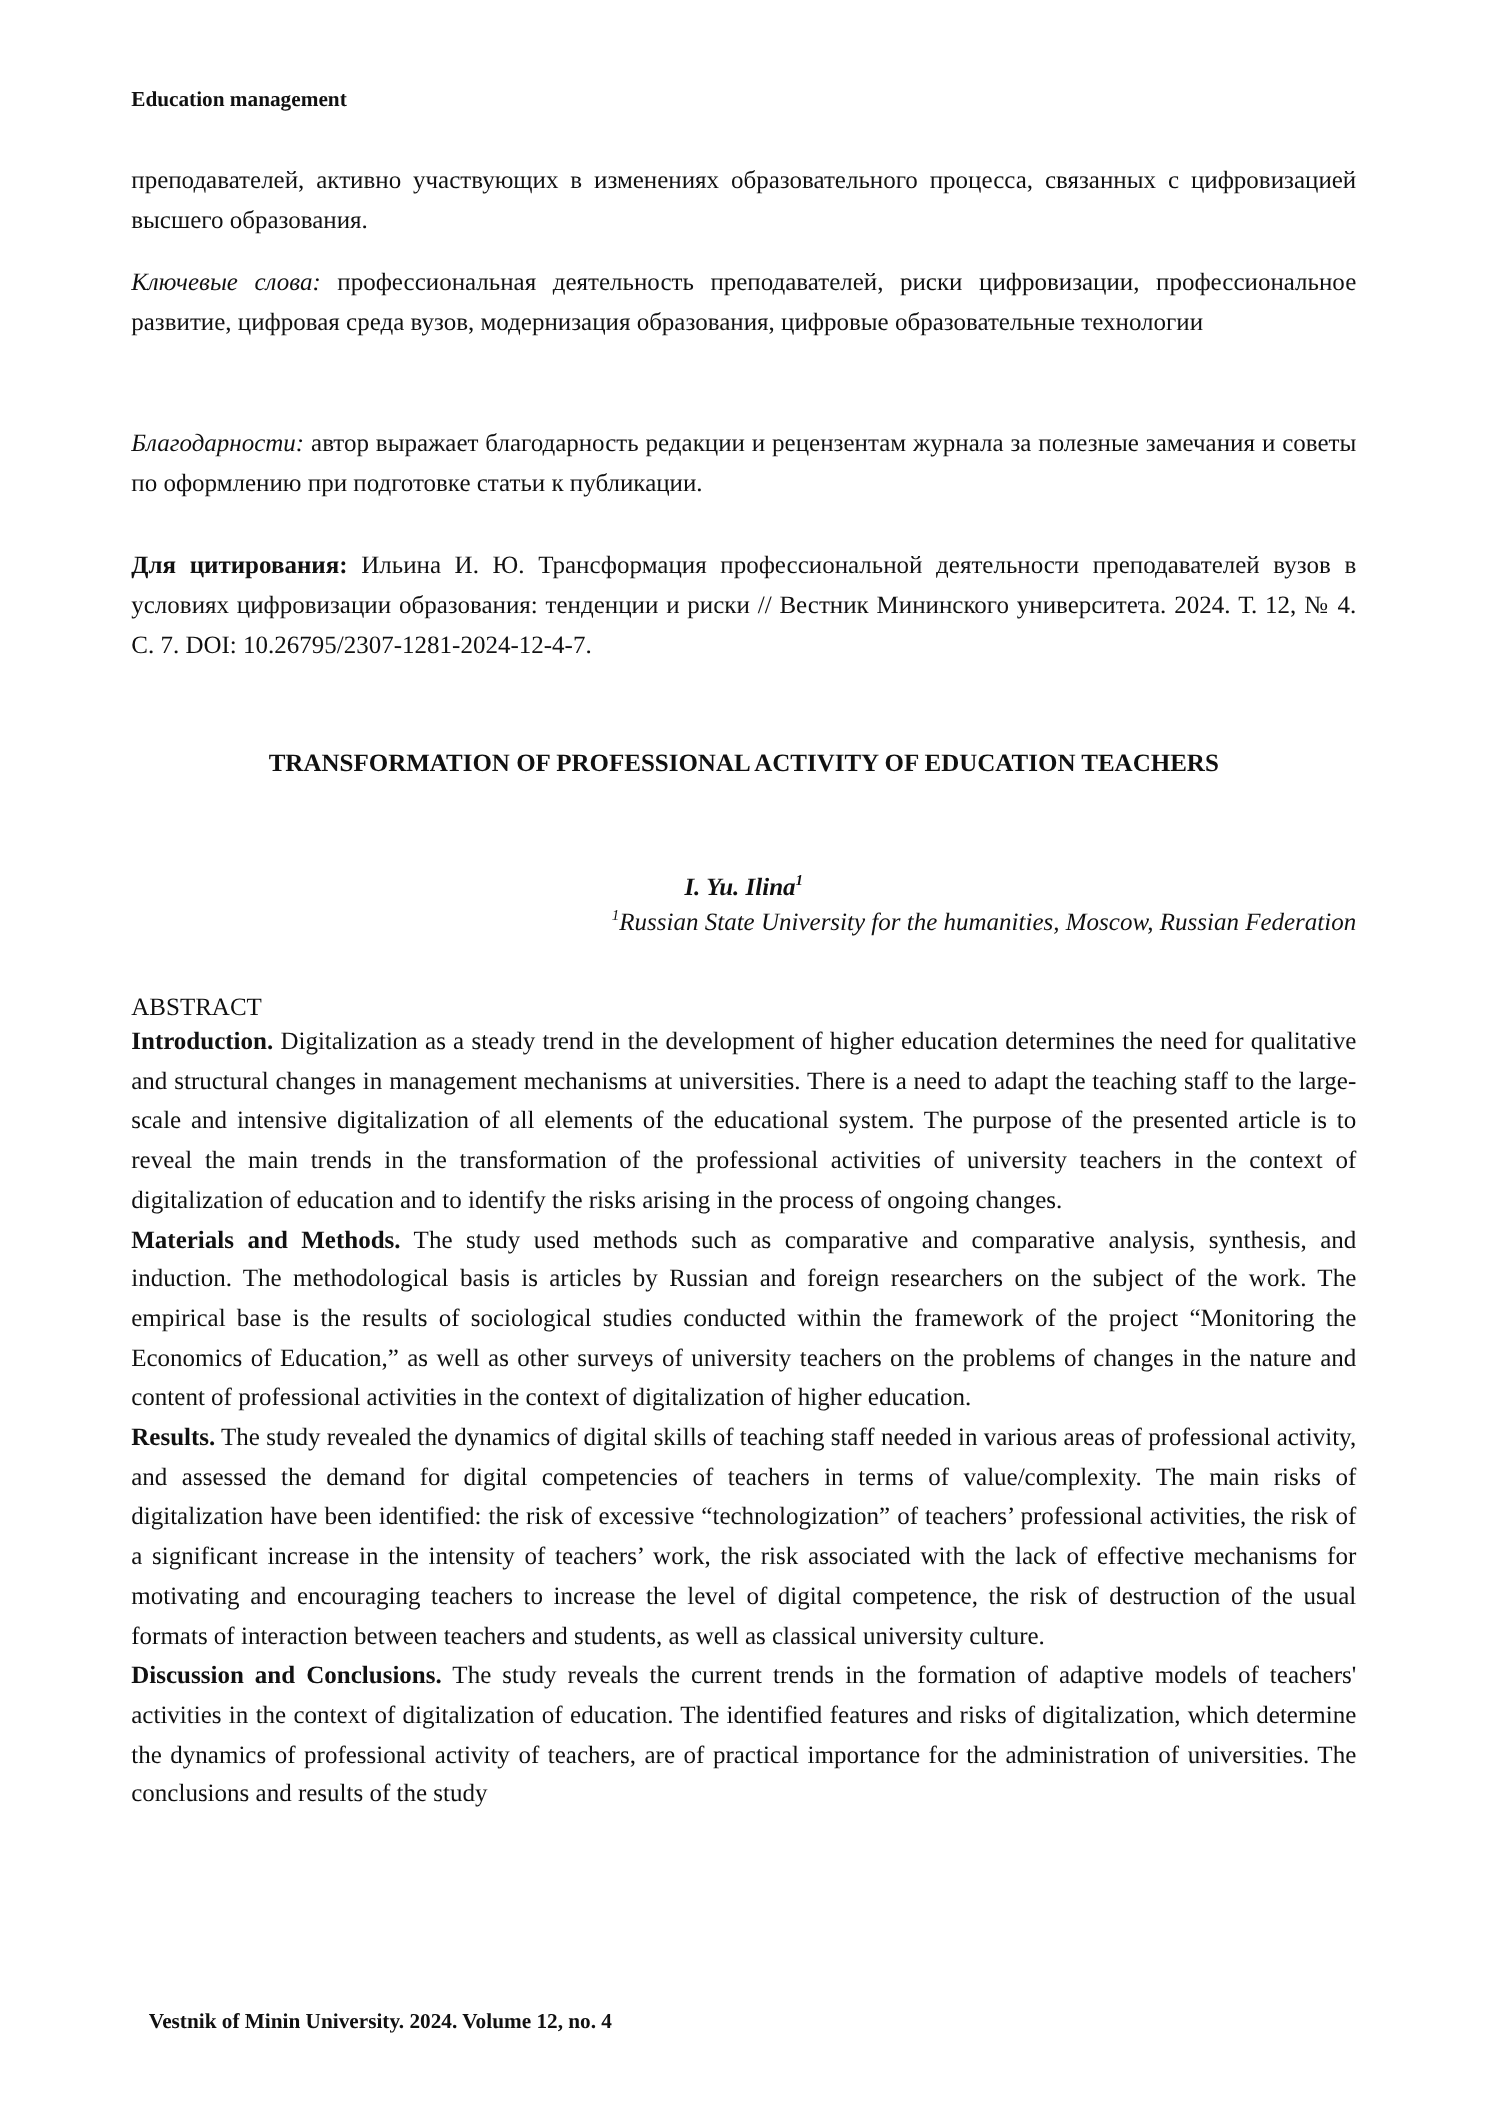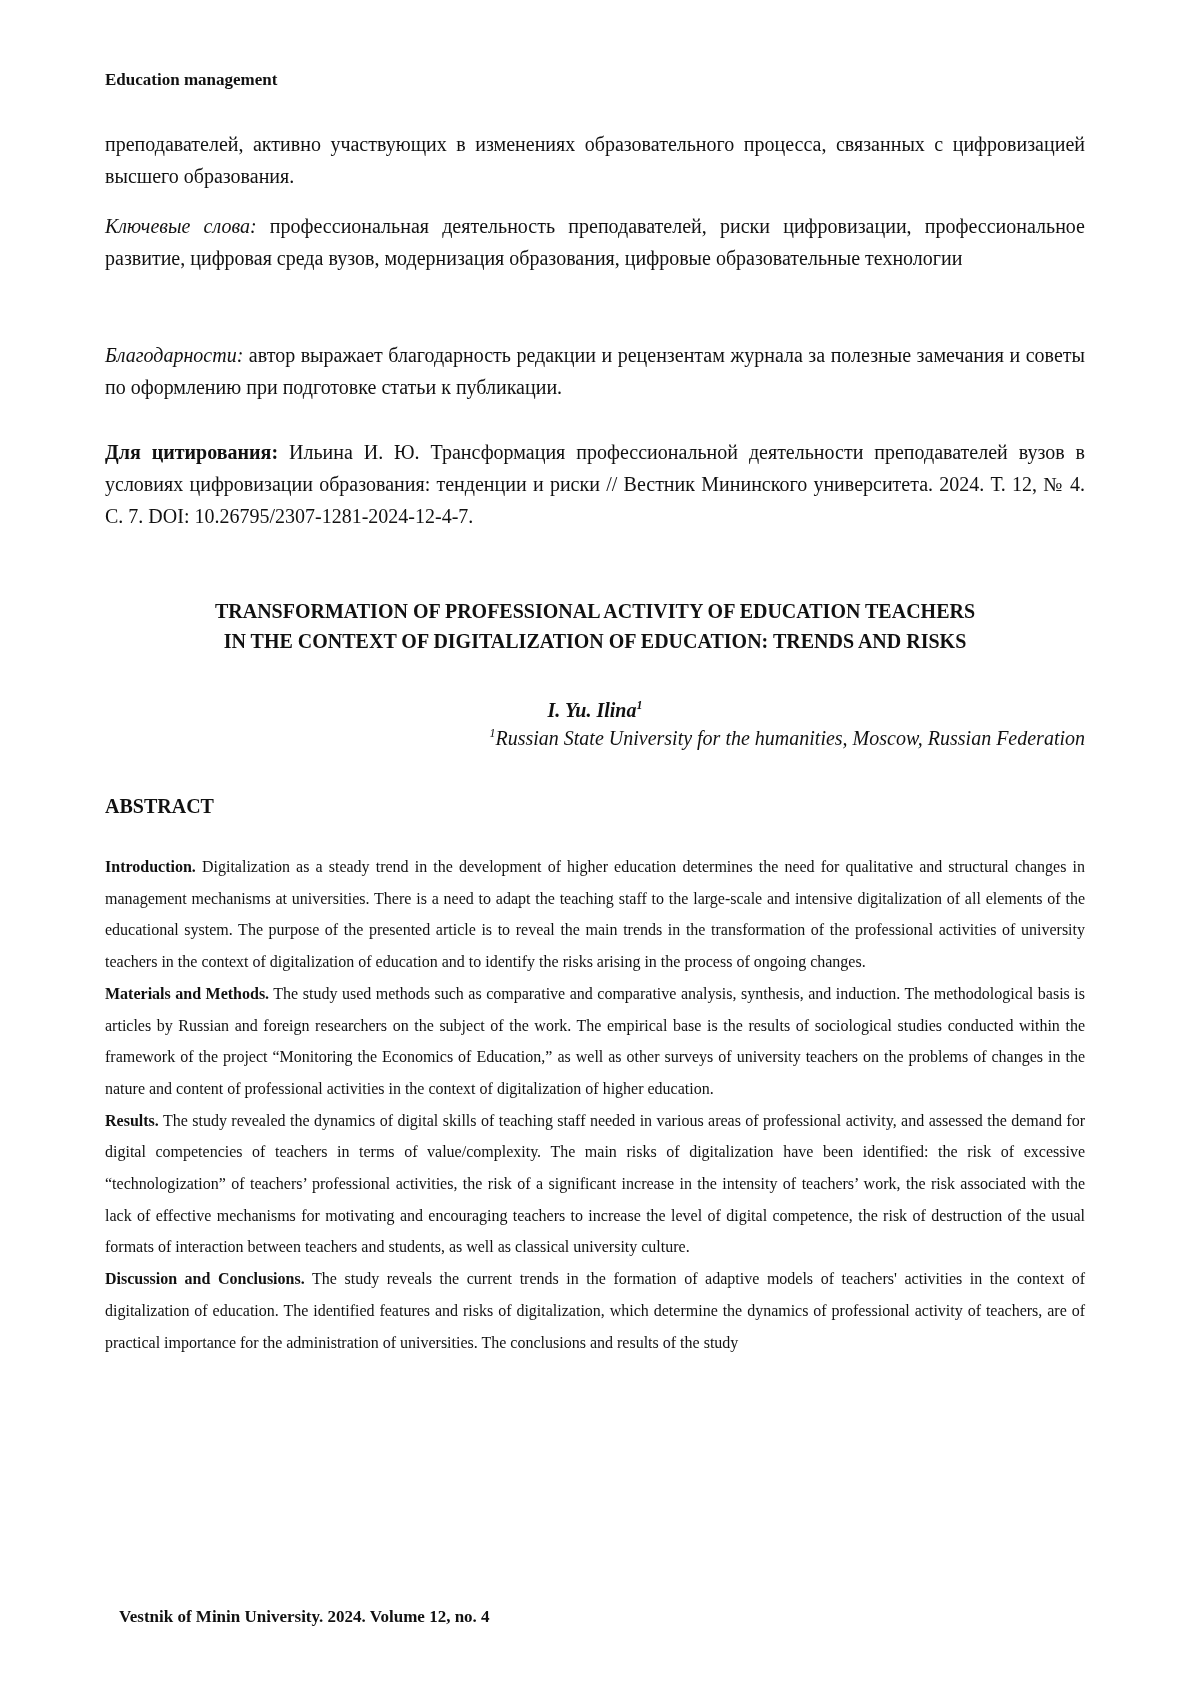--- a/index.html
+++ b/index.html
@@ -73,30 +73,30 @@
       text-align: right;
       font-style: italic;
       font-size: 20px;
       line-height: 26px;
     }
     sup { font-size: 12px; line-height: 0; vertical-align: super; }
     .abstract-heading {
       position: absolute;
       top: 793px;
       left: 0;
-      font-weight: bold;
+      font-weight: normal;
       font-size: 20px;
       line-height: 26px;
     }
     .abstract-body {
       position: absolute;
-      top: 851px;
+      top: 818px;
       left: 0;
       width: 980px;
-      font-size: 16px;
+      font-size: 20px;
       line-height: 31.7px;
       text-align: justify;
     }
     .abstract-body p { margin: 0; }
     .running-footer {
       position: absolute;
       top: 1607px;
       left: 0;
       font-weight: bold;
       font-size: 17px;
@@ -114,21 +114,20 @@
   <p class="para p-continued">преподавателей, активно участвующих в изменениях образовательного процесса, связанных с цифровизацией высшего образования.</p>
 
   <p class="para p-keywords"><span class="it">Ключевые слова:</span><span> профессиональная деятельность преподавателей, риски цифровизации, профессиональное развитие, цифровая среда вузов, модернизация образования, цифровые образовательные технологии</span></p>
 
   <p class="para p-thanks"><span class="it">Благодарности:</span><span> автор выражает благодарность редакции и рецензентам журнала за полезные замечания и советы по оформлению при подготовке статьи к публикации.</span></p>
 
   <p class="para p-cite"><span class="b">Для цитирования:</span><span> Ильина И. Ю. Трансформация профессиональной деятельности преподавателей вузов в условиях цифровизации образования: тенденции и риски // Вестник Мининского университета. 2024. Т. 12, № 4. С. 7. DOI: 10.26795/2307-1281-2024-12-4-7.</span></p>
 
   <div class="en-title">
     <div>TRANSFORMATION OF PROFESSIONAL ACTIVITY OF EDUCATION TEACHERS</div>
-    <div>IN THE CONTEXT OF DIGITALIZATION OF EDUCATION: TRENDS AND RISKS</div>
   </div>
 
   <div class="author"><span>I. Yu. Ilina</span><sup>1</sup></div>
 
   <div class="affiliation"><sup>1</sup><span>Russian State University for the humanities, Moscow, Russian Federation</span></div>
 
   <div class="abstract-heading">ABSTRACT</div>
 
   <div class="abstract-body">
     <p><span class="b">Introduction.</span><span> Digitalization as a steady trend in the development of higher education determines the need for qualitative and structural changes in management mechanisms at universities. There is a need to adapt the teaching staff to the large-scale and intensive digitalization of all elements of the educational system. The purpose of the presented article is to reveal the main trends in the transformation of the professional activities of university teachers in the context of digitalization of education and to identify the risks arising in the process of ongoing changes.</span></p>

